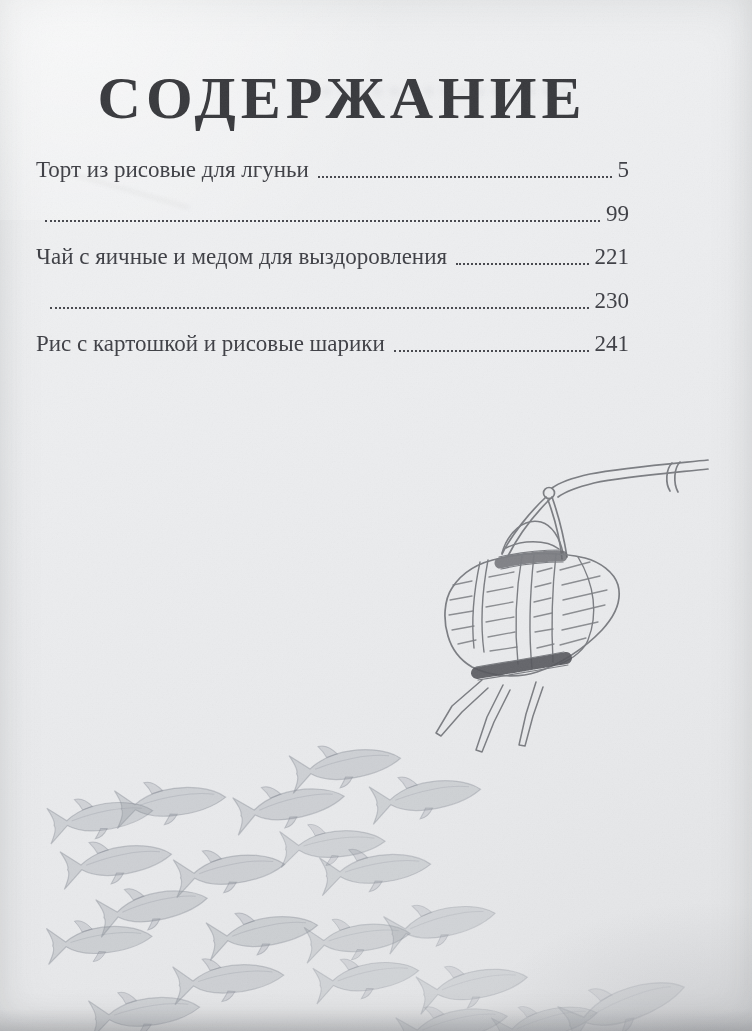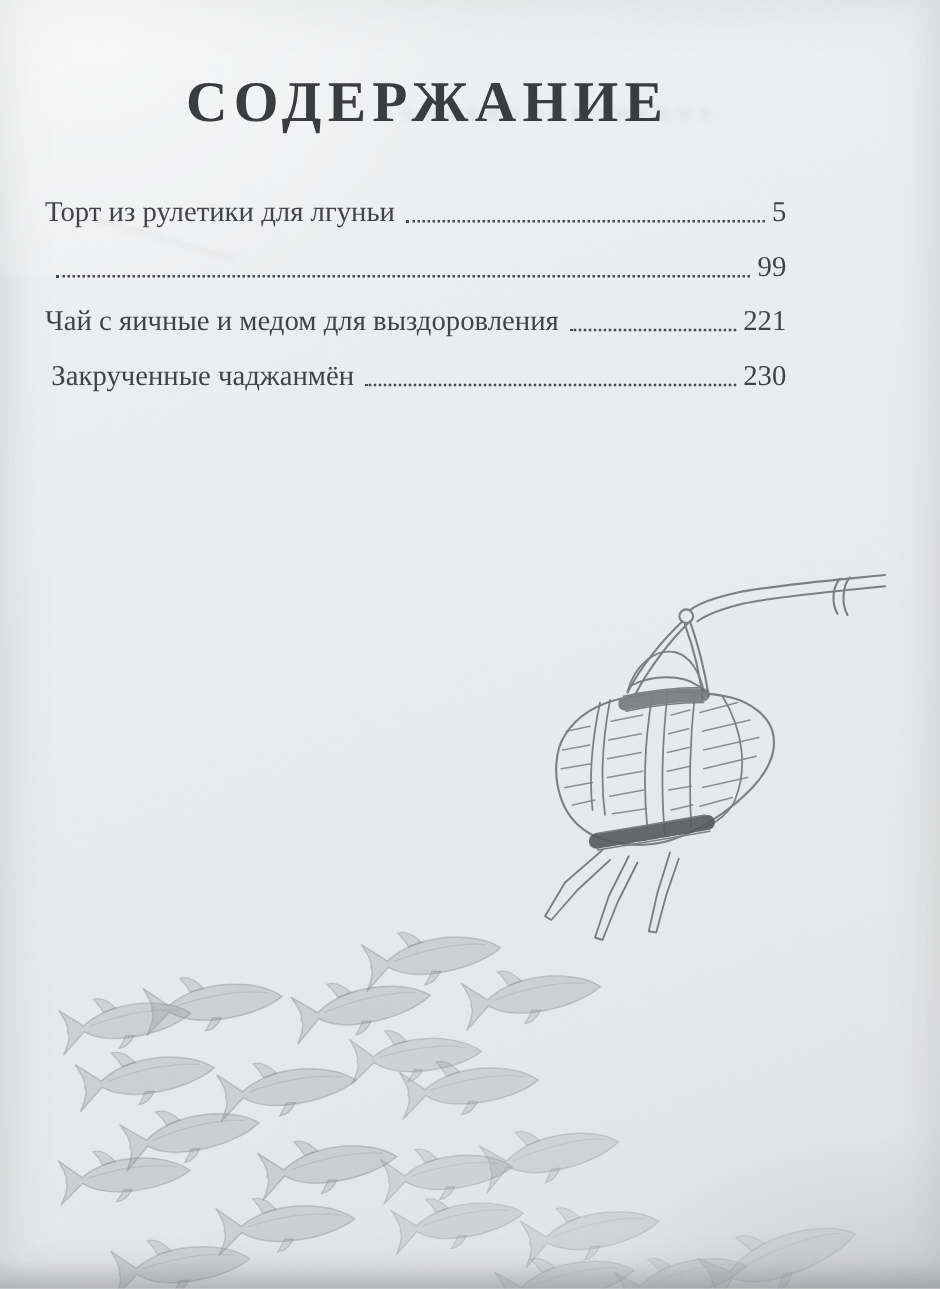--- a/index.html
+++ b/index.html
@@ -9,21 +9,21 @@
     overflow:hidden;
     background:linear-gradient(160deg,#f1f2f3 0%,#ecedef 38%,#e8e9eb 72%,#e2e3e5 100%);
     box-shadow:inset 0 0 46px rgba(115,117,122,.14), inset 0 -16px 24px rgba(95,97,102,.10);
     font-family:"Liberation Serif","DejaVu Serif",serif;
   }
   .layer{position:absolute;pointer-events:none;}
   
   .title{
     position:absolute;top:24px;left:0;width:684px;
     text-align:center;
-    font-size:46px;font-weight:700;letter-spacing:5px;
+    font-size:60px;font-weight:700;letter-spacing:5px;
     color:#38393d;z-index:4;
   }
   
   .toc{
     position:absolute;top:157px;left:36px;width:593px;z-index:4;
     color:#3e3f45;font-size:23px;
   }
   .toc-row{display:flex;align-items:flex-end;height:26px;margin-bottom:17.5px;}
   .toc-row:nth-child(4){padding-left:5px;}
   .toc-title{white-space:nowrap;line-height:26px;}
@@ -62,37 +62,41 @@
 <div class="page">
 
   <div class="top-light layer"></div>
   <div class="smudge layer"></div>
   <div class="crease layer"></div>
 
   <h1 class="title">СОДЕРЖАНИЕ</h1>
 
   <div class="toc">
     <div class="toc-row">
-      <span class="toc-title">Торт из рулетики для лгуньи</span>
+      <span class="toc-title">Торт из рисовые для лгуньи</span>
       <span class="dots"></span>
       <span class="toc-page">5</span>
     </div>
     <div class="toc-row">
       <span class="dots"></span>
       <span class="toc-page">99</span>
     </div>
     <div class="toc-row">
       <span class="toc-title">Чай с яичные и медом для выздоровления</span>
       <span class="dots"></span>
       <span class="toc-page">221</span>
     </div>
     <div class="toc-row">
-      <span class="toc-title">Закрученные чаджанмён</span>
       <span class="dots"></span>
       <span class="toc-page">230</span>
+    </div>
+    <div class="toc-row">
+      <span class="toc-title">Рис с картошкой и рисовые шарики</span>
+      <span class="dots"></span>
+      <span class="toc-page">241</span>
     </div>
   </div>
 
   <svg class="lantern layer" width="300" height="310" viewBox="425 445 300 310" fill="none" stroke="#7b7d82" stroke-width="1.7" stroke-linecap="round" stroke-linejoin="round">
     <g>
       <path d="M708,460 C668,464 620,468 590,474 C572,478 560,482 552,488"></path>
       <path d="M708,469 C670,473 622,477 594,483 C578,487 566,491 558,497"></path>
       <path d="M672,463 C666,469 665,483 670,491"></path>
       <path d="M680,462 C674,468 673,483 678,492"></path>
     </g>

